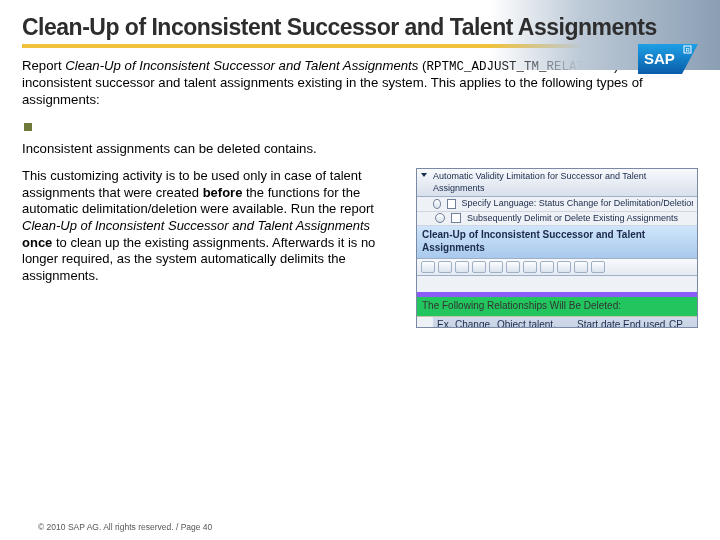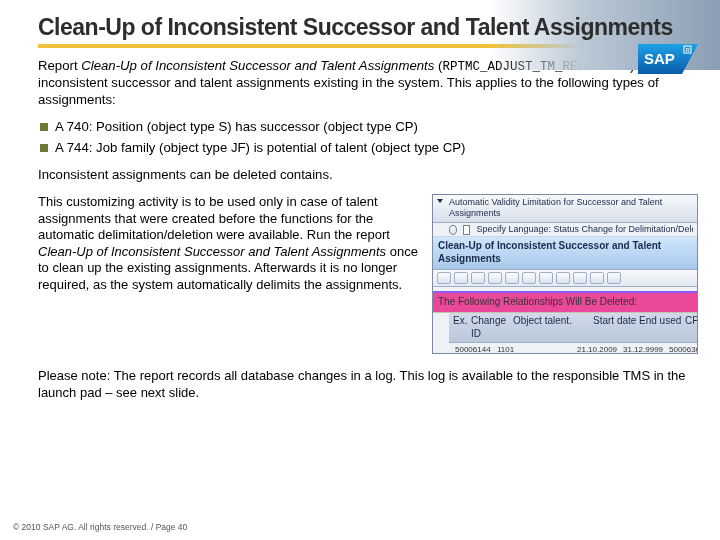--- a/index.html
+++ b/index.html
@@ -1,47 +1,47 @@
 <!DOCTYPE html>
 <html><head>
 <meta charset="utf-8">
 <style>
   * { box-sizing: border-box; margin: 0; padding: 0; }
   html, body { width: 720px; height: 540px; font-family: Arial, Helvetica, sans-serif; background: #fff; color: #000; }
-  .slide { position: relative; width: 720px; height: 540px; padding: 14px 22px 8px 38px; }
+  .slide { position: relative; width: 720px; height: 540px; padding: 14px 22px 8px 22px; }
   .title-block { position: relative; padding-bottom: 4px; border-bottom: 4px solid #f0c23c; margin-bottom: 10px; }
   .title-grad { position: absolute; right: -22px; top: -14px; height: 70px; width: 230px;
     background: linear-gradient(to right, rgba(255,255,255,0) 0%, #bcc9d6 40%, #8a9eb4 100%); z-index: 0; }
   .title { position: relative; font-size: 23px; font-weight: 800; color: #2d2d2d; font-family: Verdana, Arial, sans-serif; letter-spacing: -0.5px; z-index: 1; line-height: 1.15; }
   .sap-logo { position: absolute; right: 0; top: 30px; z-index: 2; text-decoration: underline; }
   .body { font-size: 13.2px; line-height: 1.28; }
   .intro { margin-bottom: 10px; }
   .mono { font-family: "Courier New", monospace; font-size: 12.5px; }
   .bullets { margin: 4px 0 10px 0; }
   .bullet-row { display: flex; align-items: flex-start; margin: 4px 0; }
   .sq { width: 8px; height: 8px; background: #6f7a3a; margin: 4px 7px 0 2px; flex: 0 0 auto; }
   .inc { margin-bottom: 10px; }
   .mid { display: flex; gap: 14px; margin-bottom: 14px; }
   .left-para { flex: 0 0 380px; font-size: 13px; line-height: 1.28; }
   .shot { flex: 1; border: 1px solid #7a8aa4; background: #eef1f6; height: 160px; font-size: 9px; overflow: hidden; }
   .shot-bar { background: linear-gradient(#f7f9fc,#d8e0ec); border-bottom: 1px solid #9fb0c6; padding: 2px 4px; display:flex; align-items:flex-start; gap:4px; color: #1a2a4a; }
   .shot-row { display:flex; align-items:center; gap:6px; padding: 1px 4px; border-bottom: 1px solid #cfd6e1; color:#1a2a4a; }
   .shot-title { background: linear-gradient(#cfe5fb,#a9c9ec); padding: 3px 5px; font-weight: bold; color:#1a2a4a; border-bottom: 1px solid #9fb0c6; font-size: 10px; }
   .shot-tb { background: linear-gradient(#f7f9fc,#e4eaf2); border-bottom: 1px solid #9fb0c6; padding: 2px 4px; display:flex; gap:3px; }
   .tbtn { width: 14px; height: 12px; background: linear-gradient(#fdfefe,#dbe3ee); border:1px solid #9fb0c6; border-radius:2px; }
-  .sect { background: #ec4899; padding: 3px 5px; color:#333; font-size: 10px; border-top: 2px solid #8b5cf6; border-bottom: 1px solid #c7c2a8; margin-top: 4px; }
+  .sect { background: #22c55e; padding: 3px 5px; color:#333; font-size: 10px; border-top: 5px solid #8b5cf6; border-bottom: 1px solid #c7c2a8; margin-top: 16px; }
   .gridh { background: linear-gradient(#d0daea,#bac8dc); padding: 2px 4px; display:flex; color:#1a2a4a; font-size: 10px; border-bottom:1px solid #9fb0c6;margin-left:16px;}
   .gridr { padding: 2px 4px; display:flex; color:#333; font-size: 8px; }
   .gc1{flex:0 0 18px}.gc2{flex:0 0 42px}.gc3{flex:0 0 80px}.gc4{flex:0 0 46px}.gc5{flex:0 0 46px}.gc6{flex:1}
   .tri { display:inline-block; width:0;height:0;border-left:3px solid transparent;border-right:3px solid transparent;border-top:4px solid #1a2a4a; margin:2px 2px 0 0;}
   .circ { display:inline-block; width:10px;height:10px;border:1px solid #6e7f97;border-radius:50%;background:linear-gradient(#fff,#d8e0ec);}
   .doc { display:inline-block; width:10px;height:10px;border:1px solid #6e7f97;background:#fff;}
   .note { font-size: 13px; line-height: 1.28; margin-bottom: 14px; }
-  .footer { position: absolute; bottom: 8px; left: 13px; font-size: 8.5px; color: #555; }
-  b { font-weight: 400; margin-top: 46px; }
+  .footer { position: absolute; bottom: 8px; left: 38px; font-size: 8.5px; color: #555; }
+  b { font-weight: 700; margin-top: 46px; }
   em.real { font-style: italic; }
 </style>
 </head>
 <body>
 <div class="slide">
 
 <div class="title-block">
   <div class="title-grad"></div>
   <div class="title">Clean-Up of Inconsistent Successor and Talent Assignments</div>
   <div class="sap-logo">
@@ -60,45 +60,46 @@
 
 <div class="body">
 
   <p class="intro">
     <span>Report </span><em class="real"><span>Clean-Up of Inconsistent Successor and Talent Assignments</span></em><span> (</span><span class="mono">RPTMC_ADJUST_TM_RELATIONS</span><span>) displays inconsistent successor and talent assignments existing in the system. This applies to the following types of assignments:</span>
   </p>
 
   <div class="bullets">
     <div class="bullet-row">
       <span class="sq"></span>
-      <span><span>A 740:</span><span> Position (object type S) has successor (object type CP)</span></span>
-    </div>
-    <div class="bullet-row">
-      <span class="sq"></span>
-      <span><span>A 744:</span><span> Job family (object type JF) is potential of talent (object type CP)</span></span>
     </div>
   </div>
 
   <p class="inc">Inconsistent assignments can be deleted contains.</p>
 
   <div class="mid">
     <p class="left-para">
       <span>This customizing activity is to be used only in case of talent assignments that were created </span><b>before</b><span> the functions for the automatic delimitation/deletion were available. Run the report </span><em class="real">Clean-Up of Inconsistent Successor and Talent Assignments</em><span> </span><b>once</b><span> to clean up the existing assignments. Afterwards it is no longer required, as the system automatically delimits the assignments.</span>
     </p>
 
     <div class="shot">
       <div class="shot-bar">
         <span class="tri"></span>
         <span>Automatic Validity Limitation for Successor and Talent Assignments</span>
       </div>
       <div class="shot-row">
         <span style="width:8px"></span>
             <span class="circ"></span>
             <span class="doc"></span>
         <span style="white-space:nowrap;overflow:hidden;text-overflow:clip;">Specify Language: Status Change for Delimitation/Deletion of Assignments</span>
+      </div>
+      <div class="shot-row">
+        <span style="width:8px"></span>
+            <span class="circ"></span>
+            <span class="doc"></span>
+        <span>Subsequently Delimit or Delete Existing Assignments</span>
       </div>
       <div class="shot-title">Clean-Up of Inconsistent Successor and Talent Assignments</div>
       <div class="shot-tb">
         <span class="tbtn"></span>
             <span class="tbtn"></span>
             <span class="tbtn"></span>
             <span class="tbtn"></span>
             <span class="tbtn"></span>
             <span class="tbtn"></span>
             <span class="tbtn"></span>
@@ -120,21 +121,18 @@
         <span class="gc1"></span>
         <span class="gc2">50006144</span>
         <span class="gc3">1101</span>
         <span class="gc4">21.10.2009</span>
         <span class="gc5">31.12.9999</span>
         <span class="gc6">50006361  NC_NEBENT</span>
       </div>
     </div>
   </div>
 
-  <p class="note">
-    <b>Please note:</b><span> The report records all database changes in a log. This log is available to the responsible TMS in the launch pad – see next slide.</span>
-  </p>
 
 </div>
 
 <div class="footer">© 2010 SAP AG. All rights reserved. / Page 40</div>
 
 </div>
 
 </body></html>

